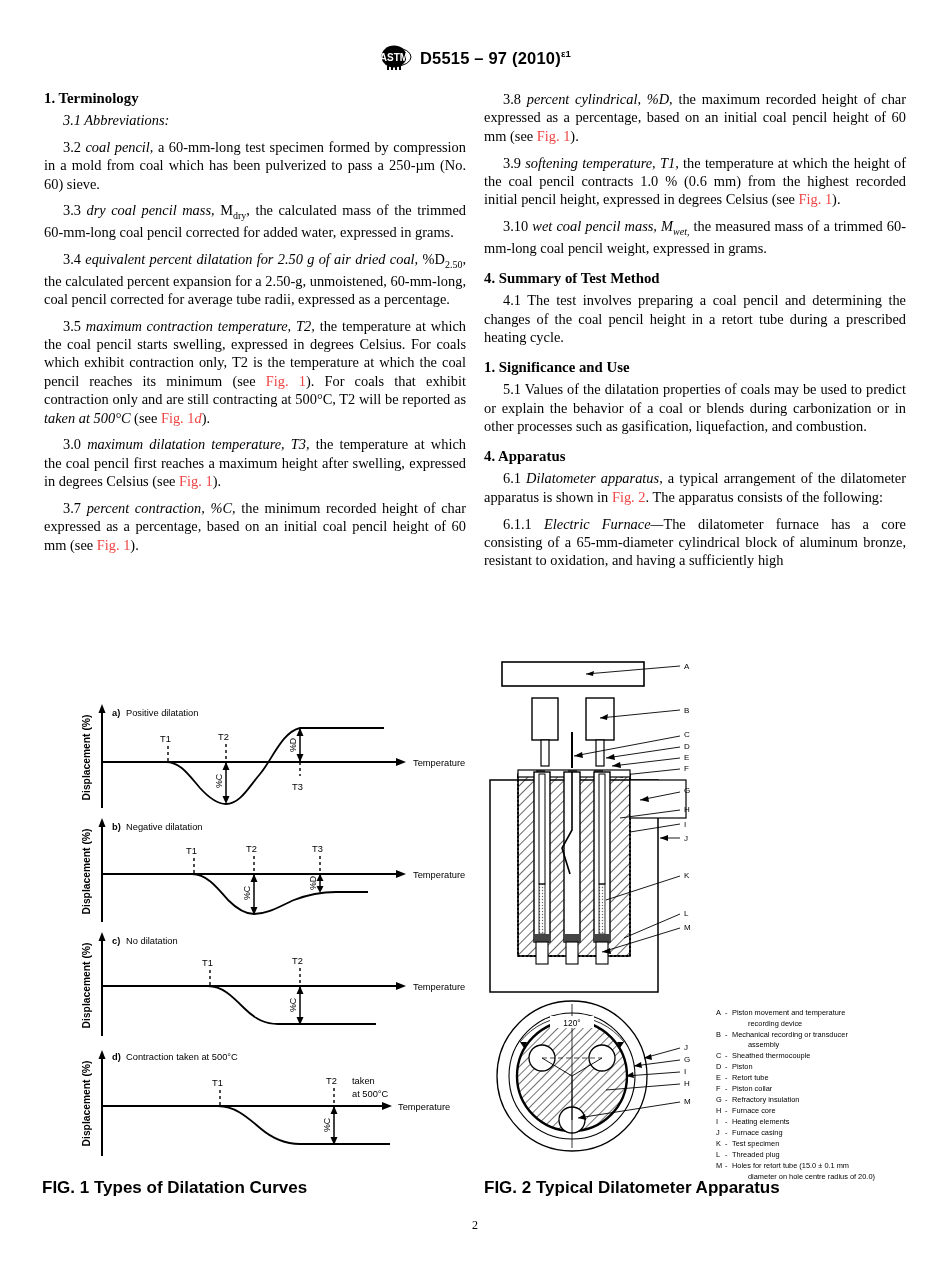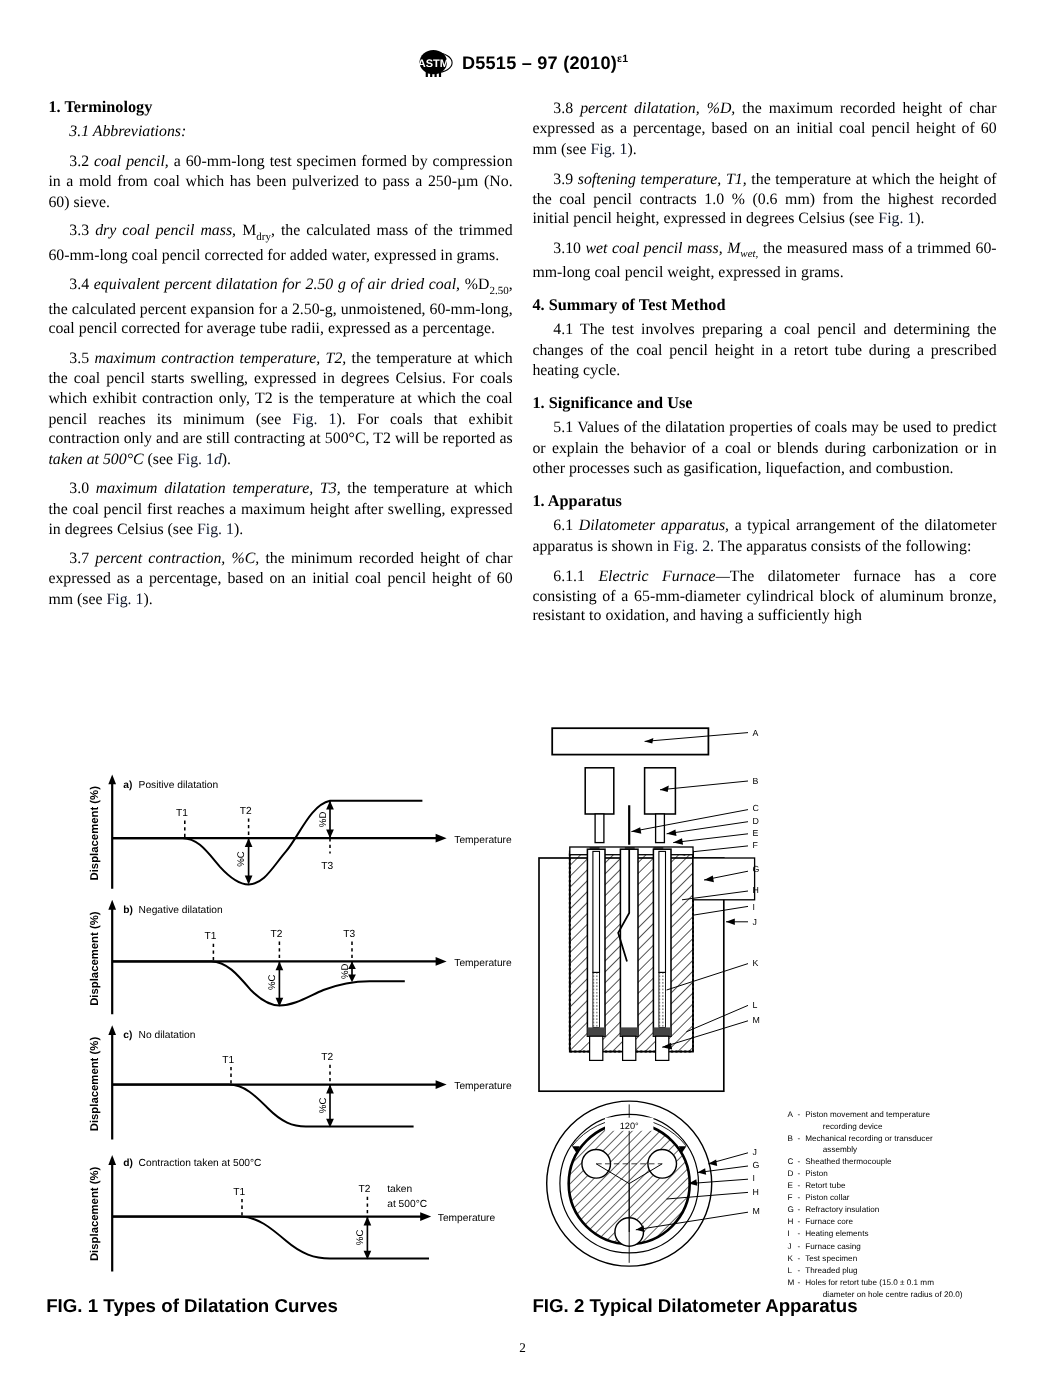--- a/index.html
+++ b/index.html
@@ -41,21 +41,21 @@
   }
   p.para + p.para{margin-top:8.5px;}
   h3.sec{
     font-family:"Liberation Serif",serif;
     font-weight:bold;font-size:14.8px;
     margin:0 0 4px 0;
     text-indent:0;
   }
   h3.sec.spaced{margin-top:13px;}
   .it{font-style:italic;}
-  .lnk{color:#0f172a;}
+  .lnk{color:#ef4444;}
   sub{font-size:10px;}
 
   
   .fig1{position:absolute;left:42px;top:700px;width:430px;}
   .fig1 .panel{position:relative;width:430px;height:114px;}
   .fig1 .panel.p4{height:122px;}
   .ylab{
     position:absolute;left:2px;top:0;height:100%;
     display:flex;align-items:center;
   }
@@ -130,33 +130,33 @@
 
     <p class="para"><span>3.5 </span><span class="it">maximum contraction temperature, T2,</span><span> the temperature at which the coal pencil starts swelling, expressed in degrees Celsius. For coals which exhibit contraction only, T2 is the temperature at which the coal pencil reaches its minimum (see </span><span class="lnk">Fig. 1</span><span>). For coals that exhibit contraction only and are still contracting at 500°C, T2 will be reported as </span><span class="it">taken at 500°C</span><span> (see </span><span class="lnk"><span>Fig. 1</span><span class="it">d</span></span><span>).</span></p>
 
     <p class="para"><span>3.0 </span><span class="it">maximum dilatation temperature, T3,</span><span> the temperature at which the coal pencil first reaches a maximum height after swelling, expressed in degrees Celsius (see </span><span class="lnk">Fig. 1</span><span>).</span></p>
 
     <p class="para"><span>3.7 </span><span class="it">percent contraction, %C,</span><span> the minimum recorded height of char expressed as a percentage, based on an initial coal pencil height of 60 mm (see </span><span class="lnk">Fig. 1</span><span>).</span></p>
   </div>
 
   <div class="col col-right">
 
-    <p class="para"><span>3.8 </span><span class="it">percent dilatation, %D,</span><span> the maximum recorded height of char expressed as a percentage, based on an initial coal pencil height of 60 mm (see </span><span class="lnk">Fig. 1</span><span>).</span></p>
+    <p class="para"><span>3.8 </span><span class="it">percent cylindrical, %D,</span><span> the maximum recorded height of char expressed as a percentage, based on an initial coal pencil height of 60 mm (see </span><span class="lnk">Fig. 1</span><span>).</span></p>
 
     <p class="para"><span>3.9 </span><span class="it">softening temperature, T1,</span><span> the temperature at which the height of the coal pencil contracts 1.0 % (0.6 mm) from the highest recorded initial pencil height, expressed in degrees Celsius (see </span><span class="lnk">Fig. 1</span><span>).</span></p>
 
     <p class="para"><span>3.10 </span><span class="it">wet coal pencil mass, M</span><sub class="it">wet,</sub><span> the measured mass of a trimmed 60-mm-long coal pencil weight, expressed in grams.</span></p>
 
     <h3 class="sec spaced">4.  Summary of Test Method</h3>
     <p class="para">4.1  The test involves preparing a coal pencil and determining the changes of the coal pencil height in a retort tube during a prescribed heating cycle.</p>
 
     <h3 class="sec spaced">1.  Significance and Use</h3>
     <p class="para">5.1  Values of the dilatation properties of coals may be used to predict or explain the behavior of a coal or blends during carbonization or in other processes such as gasification, liquefaction, and combustion.</p>
 
-    <h3 class="sec spaced">1.  Apparatus</h3>
+    <h3 class="sec spaced">4.  Apparatus</h3>
 
     <p class="para"><span>6.1 </span><span class="it">Dilatometer apparatus,</span><span> a typical arrangement of the dilatometer apparatus is shown in </span><span class="lnk">Fig. 2</span><span>. The apparatus consists of the following:</span></p>
 
     <p class="para"><span>6.1.1 </span><span class="it">Electric Furnace—</span><span>The dilatometer furnace has a core consisting of a 65-mm-diameter cylindrical block of aluminum bronze, resistant to oxidation, and having a sufficiently high</span></p>
   </div>
 
   <div class="fig1">
 
     <div class="panel">
       <div class="ylab">

